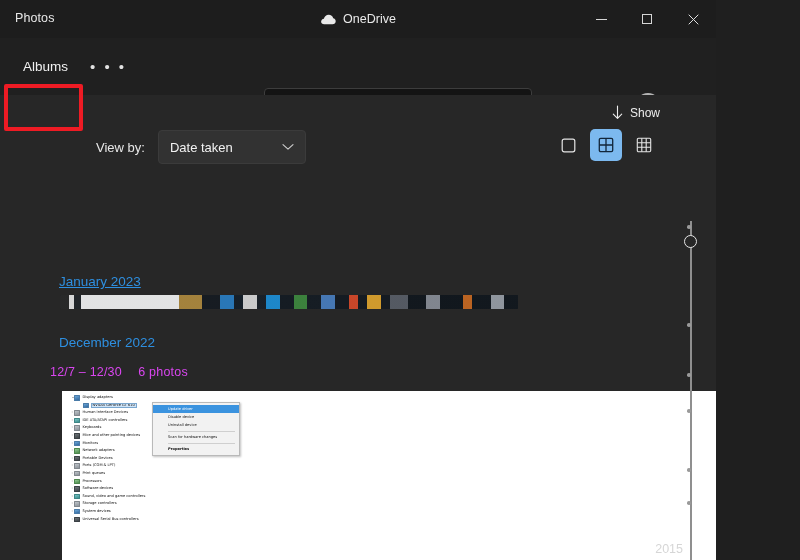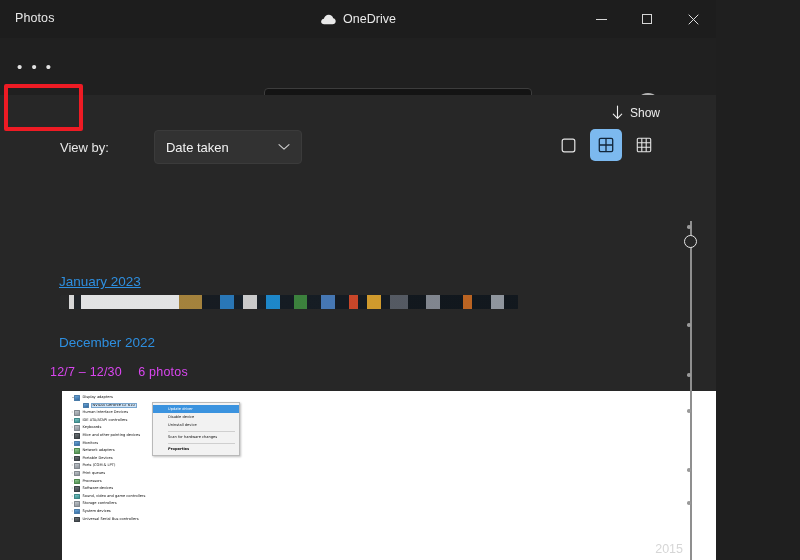--- a/index.html
+++ b/index.html
@@ -135,30 +135,29 @@
   .show-row {
     position: absolute; right: 56px; top: 10px;
     display: flex; align-items: center; gap: 6px;
     color: #ededed; font-size: 12px;
   }
 
   .viewby-row {
     position: absolute; left: 60px; top: 35px;
     display: flex; align-items: center; gap: 13px;
   }
-  .viewby-label { font-size: 13px; color: #e8e8e8; }
+  .viewby-label { font-size: 13px; color: #e8e8e8; margin-left: 36px; }
   .viewby-select {
     width: 148px; height: 34px;
     background: #323232;
     border: 1px solid #3b3b3b;
     border-radius: 4px;
     display: flex; align-items: center;
     padding: 0 11px;
     justify-content: space-between;
-    margin-left: 32px;
   }
   .viewby-value { font-size: 13px; color: #f2f2f2; }
 
   .view-toggles {
     position: absolute; right: 56px; top: 34px;
     display: flex; align-items: center; gap: 6px;
   }
   .vt {
     width: 32px; height: 32px; border-radius: 5px;
     display: flex; align-items: center; justify-content: center;
@@ -342,20 +341,23 @@
         <svg width="11" height="11" viewBox="0 0 11 11">
           <path d="M.7.7l9.6 9.6M10.3.7L.7 10.3" stroke="#e0e0e0" stroke-width="1" fill="none"></path>
         </svg>
       </div>
     </div>
   </div>
 
   <div class="navbar">
 
     <div class="nav-tabs">
+      <div class="nav-tab">
+        <span>Albums</span>
+      </div>
       <div class="nav-more">• • •</div>
     </div>
 
     <div class="annot-box"></div>
 
     <div class="searchbox">
       <input class="search-input" type="text" value="" placeholder="" style="">
       <span class="search-icon-btn">
         <svg width="17" height="17" viewBox="0 0 17 17">
           <circle cx="7" cy="7" r="5.3" stroke="#dcdcdc" stroke-width="1.1" fill="none"></circle>

